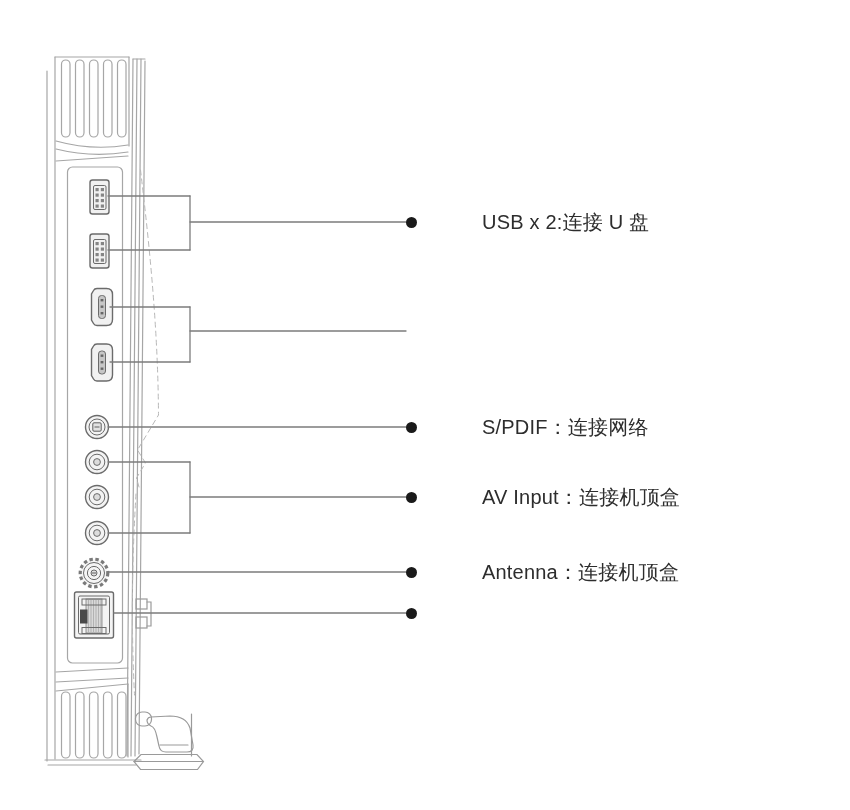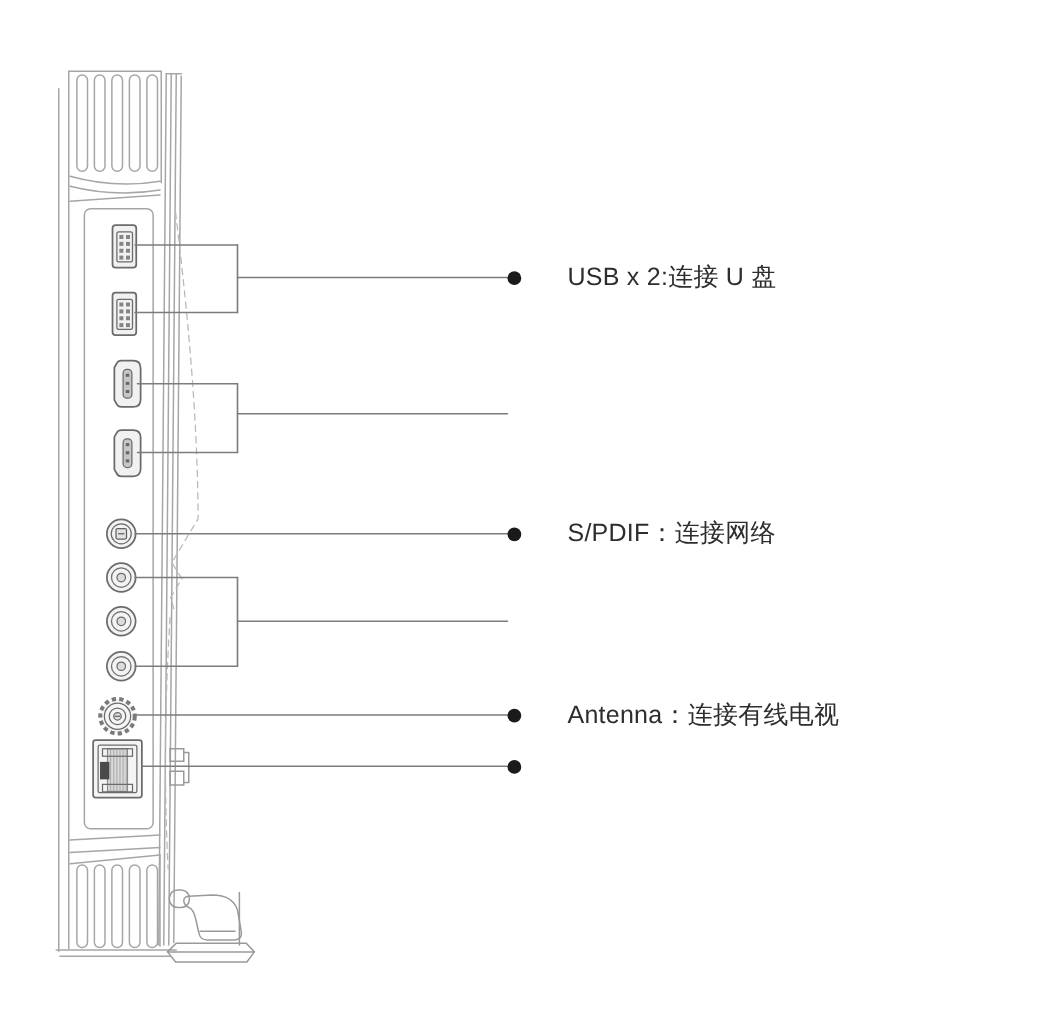--- a/index.html
+++ b/index.html
@@ -10,21 +10,21 @@
   }
   html,body{margin:0;padding:0;}
   body{
     width:850px;height:810px;position:relative;overflow:hidden;
     background:var(--bg);
     font-family:"Liberation Sans","DejaVu Sans",sans-serif;
   }
   .stage{position:absolute;inset:0;}
   svg{position:absolute;left:0;top:0;}
   .label-row{
-    position:absolute;display:flex;align-items:center;height:28px;left:406px;
+    position:absolute;display:flex;align-items:center;height:28px;left:406px;gap:28px;
   }
   .dot{
     width:11px;height:11px;border-radius:50%;background:var(--bullet);flex:none;
   }
   .label-text{
     margin-left:37px;font-size:20px;line-height:28px;color:var(--text);
     white-space:nowrap;letter-spacing:.2px;
   }
   .row-usb{top:208px}
   .row-hdmi{top:317px}
@@ -244,23 +244,27 @@
   <span class="dot"></span>
   <span class="label-text">USB x 2:连接 U 盘</span>
 </div>
 
 
 <div class="label-row row-spdif">
   <span class="dot"></span>
   <span class="label-text">S/PDIF：连接网络</span>
 </div>
 
+<div class="label-row row-av">
+  <span class="dot"></span>
+  <span class="label-text">AV Input：连接机顶盒</span>
+</div>
 
 <div class="label-row row-antenna">
   <span class="dot"></span>
-  <span class="label-text">Antenna：连接有线电视</span>
+  <span class="label-text">Antenna：连接机顶盒</span>
 </div>
 
 <div class="label-row row-network">
   <span class="dot"></span>
 </div>
 
 </div>
 
 </body></html>

